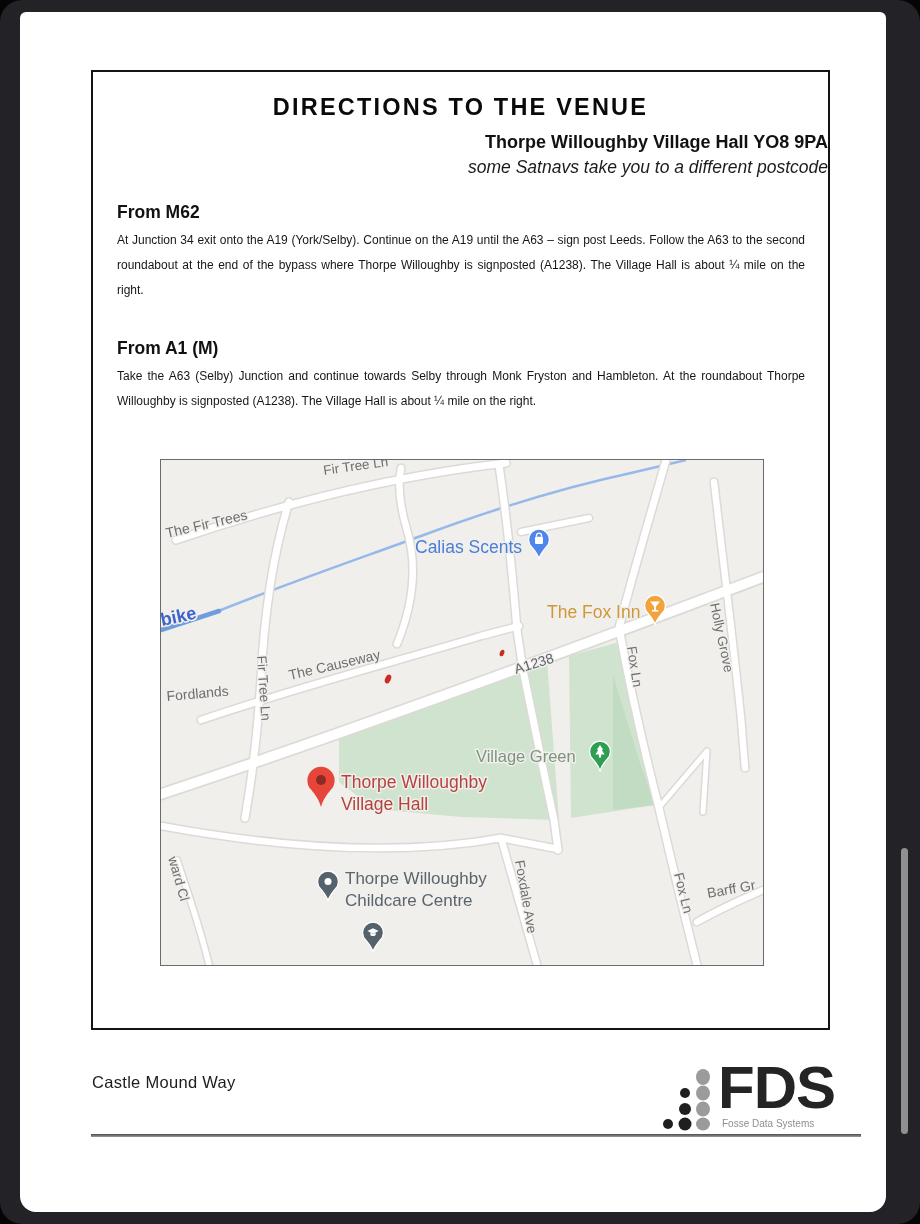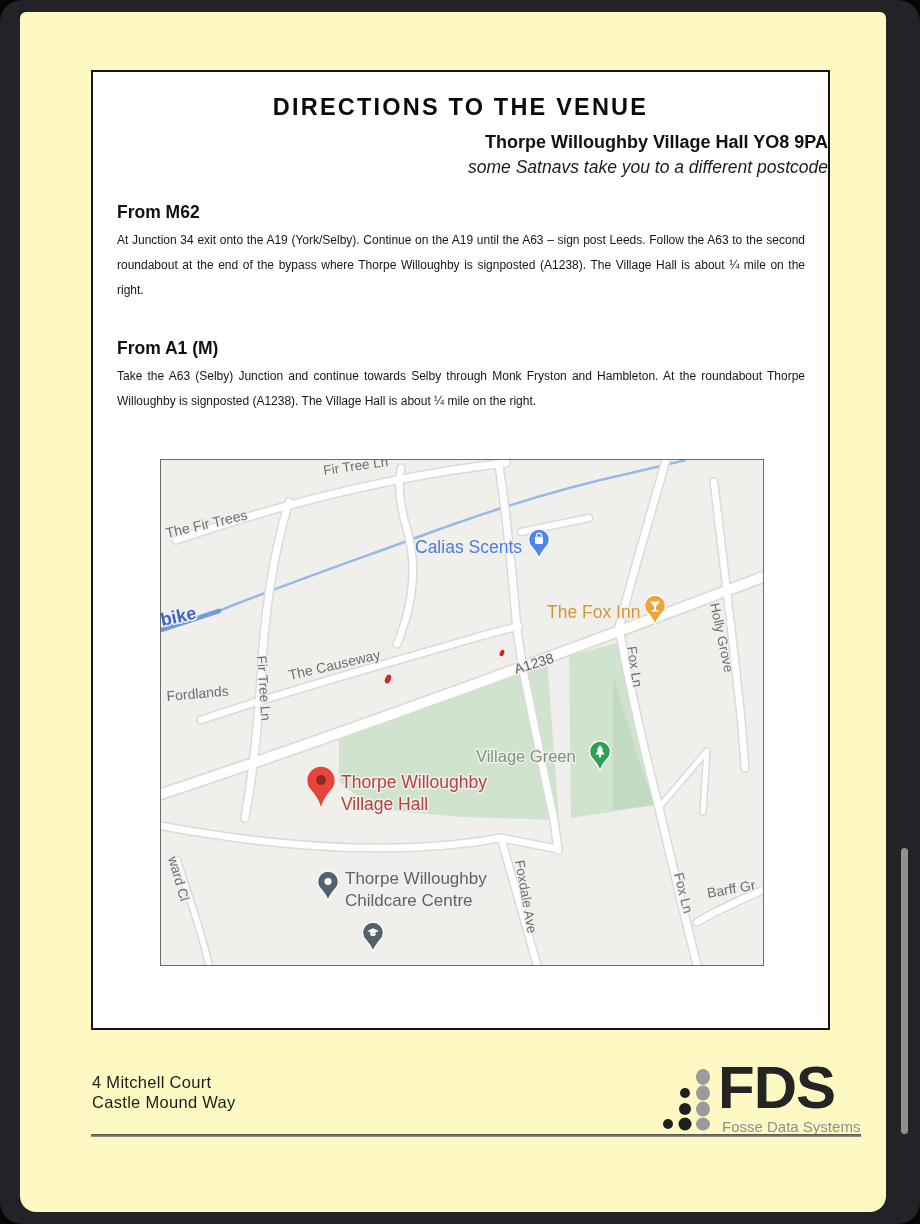--- a/index.html
+++ b/index.html
@@ -1,20 +1,20 @@
 <!DOCTYPE html>
 <html><head>
 <meta charset="utf-8">
 <title>Document</title>
 <style>
   html,body { margin:0; padding:0; background:#000; }
   .screen { position:relative; width:920px; height:1224px; background:#050505; overflow:hidden;
             font-family:"Liberation Sans", sans-serif; }
   .frame { position:absolute; inset:0; background:#232327; border-radius:22px; }
-  .page { position:absolute; left:20px; top:12px; width:866px; height:1200px; background:#fef9c3;
+  .page { position:absolute; left:20px; top:12px; width:866px; height:1200px; background:#ffffff;
           border-radius:6px 6px 16px 16px; }
 
   
   .content-box { position:absolute; left:71px; top:58px; width:739px; height:960px;
                  border:2px solid #141414; box-sizing:border-box; background:#fff; }
   .doc-title { position:absolute; top:22px; left:0; width:100%; text-align:center;
                font-size:23.5px; font-weight:bold; letter-spacing:2.2px; color:#0a0a0a; white-space:nowrap; }
   .venue { position:absolute; top:60px; left:0; width:100%; text-align:right;
            font-size:18px; font-weight:bold; color:#111; }
   .note { position:absolute; top:85px; left:0; width:100%; text-align:right;
@@ -45,21 +45,21 @@
   .rc { stroke:#dcdad6; fill:none; stroke-linecap:round; stroke-linejoin:round; }
   .rw { stroke:#ffffff; fill:none; stroke-linecap:round; stroke-linejoin:round; }
 
   
   .footer-address { position:absolute; left:72px; top:1060px; font-size:16.5px; line-height:20px;
                     color:#1c1c1c; letter-spacing:0.3px; }
   .logo { position:absolute; left:638px; top:1050px; width:200px; height:80px; }
   .logo-dots { position:absolute; left:0; top:6px; }
   .logo-fds { position:absolute; left:60px; top:-6px; font-size:60px; font-weight:bold;
               line-height:64px; letter-spacing:-1px; color:#242424; }
-  .logo-tagline { position:absolute; left:64px; top:56px; font-size:15px; color:#8e8e8e; white-space:nowrap; }
+  .logo-tagline { position:absolute; left:64px; top:56px; font-size:10px; color:#8e8e8e; white-space:nowrap; }
   .footer-rule { position:absolute; left:71px; top:1122px; width:770px; height:3px;
                  background:linear-gradient(#4c4c4c,#9a9a9a); }
   .contact { position:absolute; left:71px; top:1134px; width:770px; text-align:center;
              font-size:17px; color:#141414; }
   .contact span { margin:0 13px; white-space:nowrap; }
 
   
   .scrollbar-thumb { position:absolute; left:901px; top:848px; width:7px; height:286px;
                      border-radius:4px; background:#8f9092; }
 </style>
@@ -215,21 +215,20 @@
             <g fill="#ffffff">
               <path d="M0,-4.8 L5.6,-2 L0,0.8 L-5.6,-2 Z"></path>
               <path d="M-2.6,-0.4 V2.2 Q0,3.9 2.6,2.2 V-0.4 L0,0.9 Z"></path>
             </g>
           </g>
         </svg>
       </div>
     </div>
 
     <div class="footer-address">
-      <div>4 Mitchell Court</div>
       <div>Castle Mound Way</div>
     </div>
 
     <div class="logo">
       <svg class="logo-dots" width="60" height="64" viewBox="0 0 60 64">
         <g fill="#9b9b9b">
           <ellipse cx="45" cy="9" rx="7" ry="8"></ellipse>
           <ellipse cx="45" cy="25" rx="7" ry="7.5"></ellipse>
           <ellipse cx="45" cy="41" rx="7" ry="7.5"></ellipse>
           <ellipse cx="45" cy="56" rx="7" ry="6.5"></ellipse>

